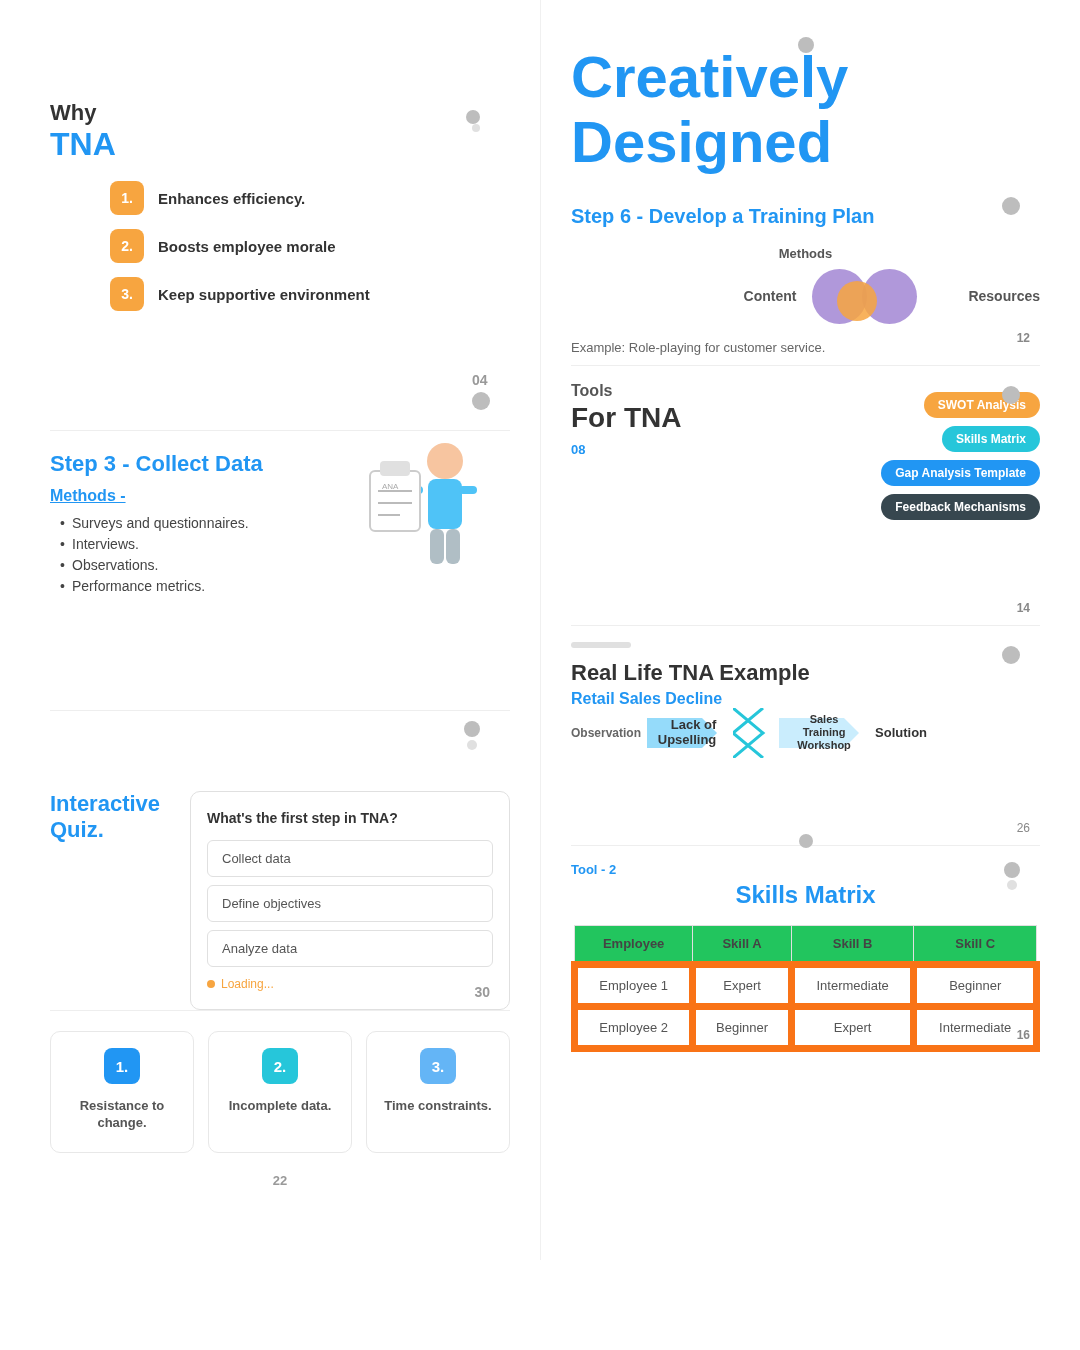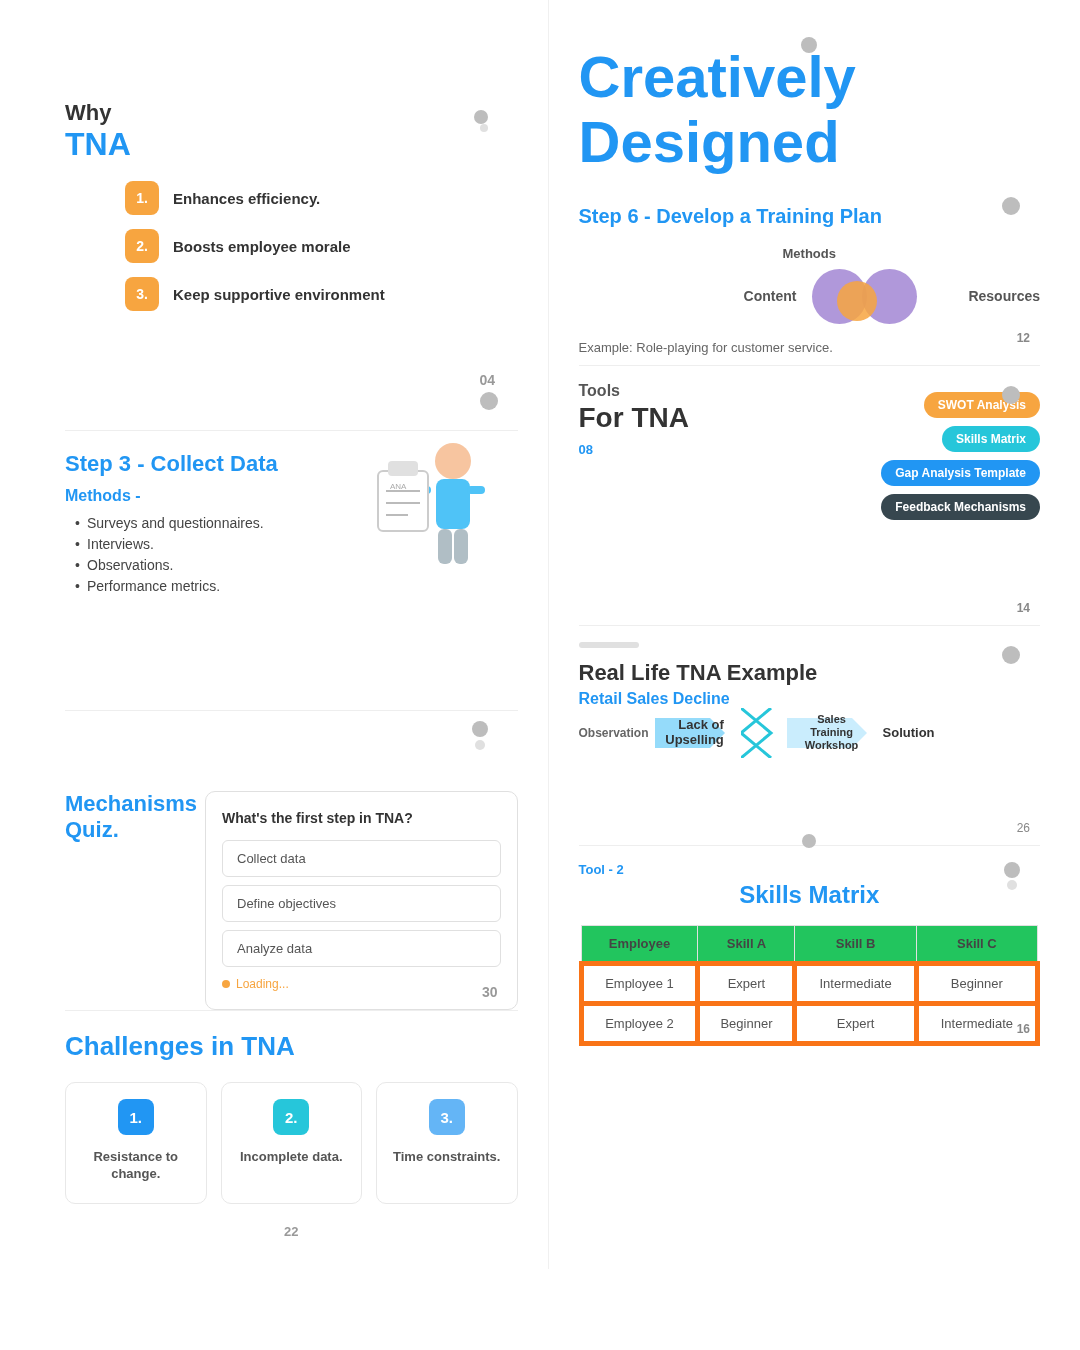--- a/index.html
+++ b/index.html
@@ -10,21 +10,20 @@
       font-family: 'Arial', sans-serif;
       position: relative;
       overflow: hidden;
     }
 
     
     .page-grid {
       display: grid;
       grid-template-columns: 1fr 1fr;
       width: 1080px;
-      padding-left: 15px;
     }
 
     
     .left-col {
       padding: 40px 30px 30px 50px;
       position: relative;
     }
 
     
     .why-section {
@@ -64,20 +63,21 @@
       font-size: 22px;
       font-weight: 800;
       color: #2196f3;
       margin-bottom: 10px;
     }
     .methods-heading {
       font-size: 16px;
       font-weight: 700;
       color: #2196f3;
       margin-bottom: 10px;
+      text-decoration: underline;
     }
     .methods-list {
       list-style: none;
       padding-left: 10px;
     }
     .methods-list li {
       font-size: 14px;
       color: #444;
       margin-bottom: 5px;
       padding-left: 12px;
@@ -288,21 +288,21 @@
     .skills-table th {
       background: #22c55e;
       padding: 10px 12px;
       font-weight: 700;
       color: #444;
       border: 1px solid #e0e0e0;
       text-align: center;
     }
     .skills-table td {
       padding: 10px 12px;
-      border: 5px solid #f97316;
+      border: 7px solid #f97316;
       text-align: center;
       color: #555;
       font-size: 13px;
     }
 
     
     .left-section-1 {
       min-height: 330px;
       position: relative;
     }
@@ -433,42 +433,41 @@
     </div>
 
     <div class="left-section-3">
       <div style="position:absolute; top:10px; right:30px;">
         <div style="width:16px; height:16px; background:#bdbdbd; border-radius:50%;"></div>
         <div style="width:10px; height:10px; background:#e0e0e0; border-radius:50%; margin-top:3px; margin-left:3px;"></div>
       </div>
 
       <div class="quiz-section">
         <div style="width:120px; flex-shrink:0;">
-          <div style="font-size:22px; font-weight:900; color:#2196f3; line-height:1.2;">Mechanisms</div>
+          <div style="font-size:22px; font-weight:900; color:#2196f3; line-height:1.2;">Interactive</div>
           <div style="font-size:22px; font-weight:900; color:#2196f3; line-height:1.2;">Quiz.</div>
         </div>
         <div class="quiz-card">
           <div class="quiz-question">What's the first step in TNA?</div>
           <div class="quiz-option">Collect data</div>
           <div class="quiz-option">Define objectives</div>
           <div class="quiz-option">Analyze data</div>
           <div class="quiz-loading">
             <div class="loading-dot"></div>
             <span>Loading...</span>
           </div>
         </div>
       </div>
 
       <div style="position:absolute; bottom:10px; right:20px;">
         <div style="color:#999; font-size:14px; font-weight:700;">30</div>
       </div>
     </div>
 
     <div class="left-section-4">
-      <div class="challenges-title">Challenges in TNA</div>
       <div class="challenges-cards">
         <div class="challenge-card">
           <div class="challenge-num-badge badge-blue">1.</div>
           <div class="challenge-text">Resistance to change.</div>
         </div>
         <div class="challenge-card">
           <div class="challenge-num-badge badge-teal">2.</div>
           <div class="challenge-text">Incomplete data.</div>
         </div>
         <div class="challenge-card">

